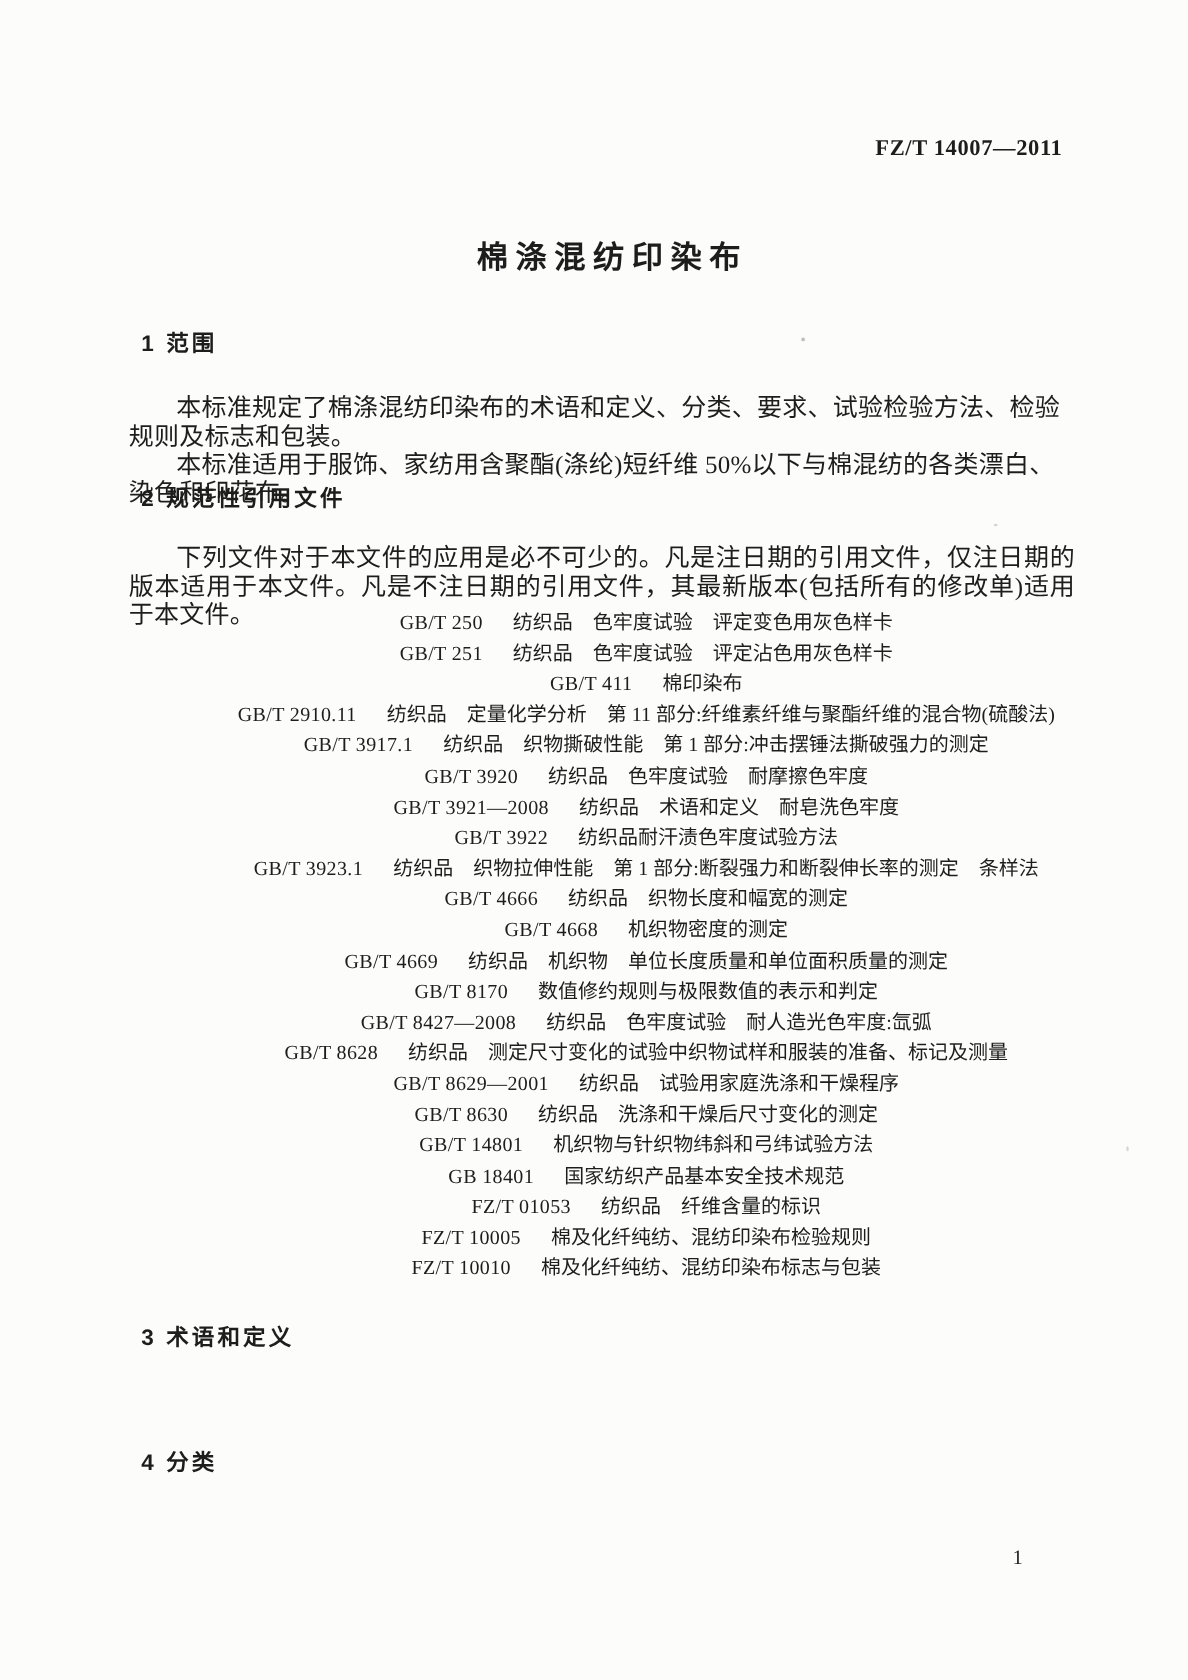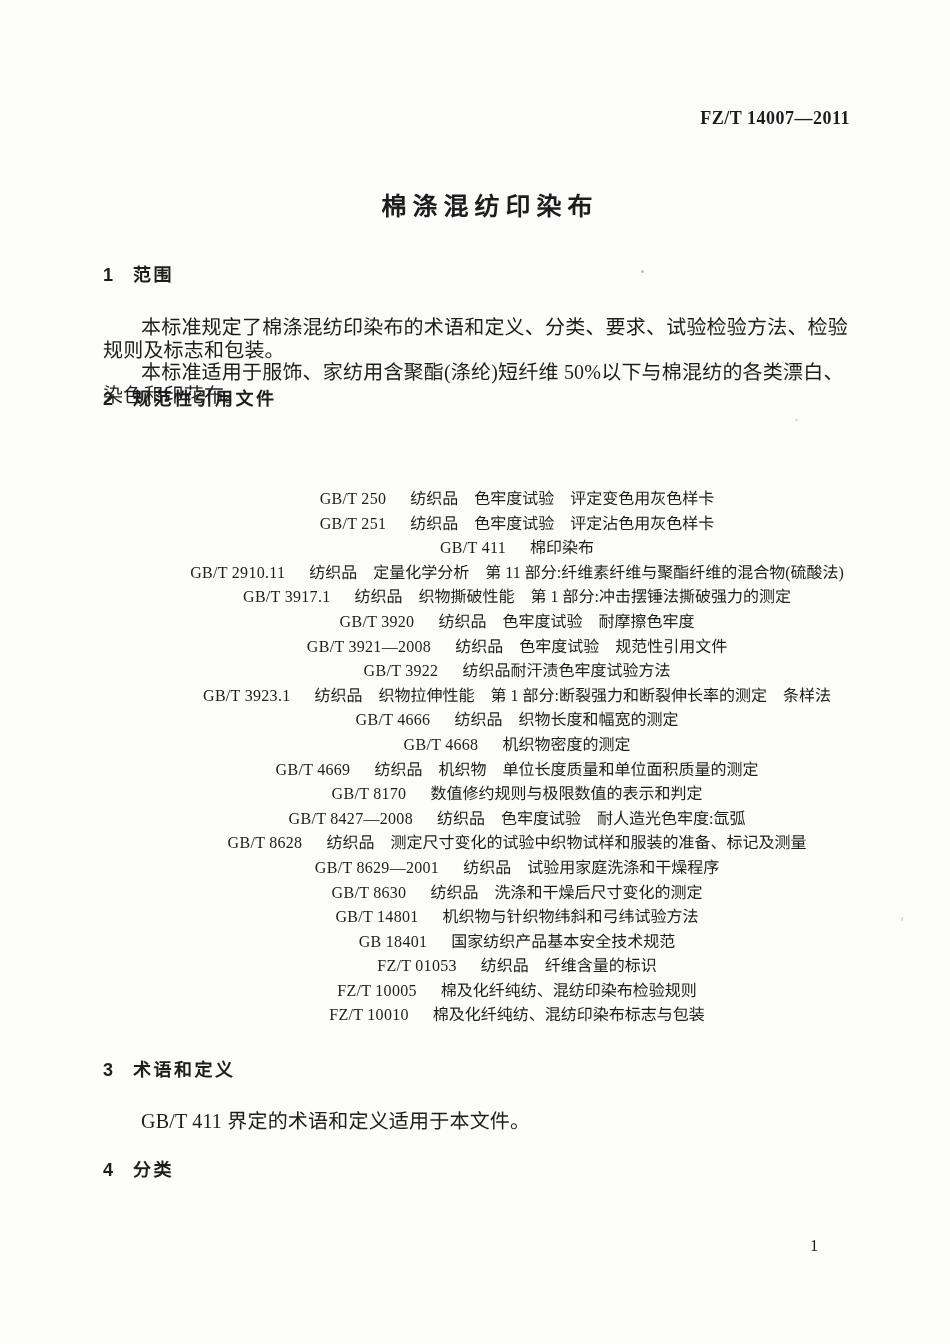--- a/index.html
+++ b/index.html
@@ -39,20 +39,21 @@
   }
   .sec-heading {
     position: absolute;
     left: 103px;
     font-family: "Liberation Sans", "DejaVu Sans", sans-serif;
     font-weight: 700;
     font-size: 18px;
     letter-spacing: 2.5px;
     line-height: 24px;
     white-space: nowrap;
+    text-align: center;
   }
   .sec-num {
     display: inline-block;
     min-width: 30px;
     letter-spacing: 0;
     font-family: "Liberation Sans", "DejaVu Sans", sans-serif;
   }
   .para-group {
     position: absolute;
     left: 103px;
@@ -115,20 +116,23 @@
     <span class="sec-num">1</span><span class="sec-title">范围</span>
   </div>
   <div class="para-group" style="top:316px">
     <p class="para">本标准规定了棉涤混纺印染布的术语和定义、分类、要求、试验检验方法、检验规则及标志和包装。</p>
     <p class="para">本标准适用于服饰、家纺用含聚酯(涤纶)短纤维 50%以下与棉混纺的各类漂白、染色和印花布。</p>
   </div>
 
   <div class="sec-heading" style="top:387px">
     <span class="sec-num">2</span><span class="sec-title">规范性引用文件</span>
   </div>
+  <div class="para-group" style="top:436px">
+    <p class="para justify">下列文件对于本文件的应用是必不可少的。凡是注日期的引用文件，仅注日期的版本适用于本文件。凡是不注日期的引用文件，其最新版本(包括所有的修改单)适用于本文件。</p>
+  </div>
 
   <ul class="refs">
       <li class="ref-item">
       <span class="ref-code">GB/T 250</span><span class="ref-title">纺织品　色牢度试验　评定变色用灰色样卡</span>
     </li>
       <li class="ref-item">
       <span class="ref-code">GB/T 251</span><span class="ref-title">纺织品　色牢度试验　评定沾色用灰色样卡</span>
     </li>
       <li class="ref-item">
       <span class="ref-code">GB/T 411</span><span class="ref-title">棉印染布</span>
@@ -136,21 +140,21 @@
       <li class="ref-item">
       <span class="ref-code">GB/T 2910.11</span><span class="ref-title">纺织品　定量化学分析　第 11 部分:纤维素纤维与聚酯纤维的混合物(硫酸法)</span>
     </li>
       <li class="ref-item">
       <span class="ref-code">GB/T 3917.1</span><span class="ref-title">纺织品　织物撕破性能　第 1 部分:冲击摆锤法撕破强力的测定</span>
     </li>
       <li class="ref-item">
       <span class="ref-code">GB/T 3920</span><span class="ref-title">纺织品　色牢度试验　耐摩擦色牢度</span>
     </li>
       <li class="ref-item">
-      <span class="ref-code">GB/T 3921—2008</span><span class="ref-title">纺织品　色牢度试验　规范性引用文件</span>
+      <span class="ref-code">GB/T 3921—2008</span><span class="ref-title">纺织品　术语和定义　耐皂洗色牢度</span>
     </li>
       <li class="ref-item">
       <span class="ref-code">GB/T 3922</span><span class="ref-title">纺织品耐汗渍色牢度试验方法</span>
     </li>
       <li class="ref-item">
       <span class="ref-code">GB/T 3923.1</span><span class="ref-title">纺织品　织物拉伸性能　第 1 部分:断裂强力和断裂伸长率的测定　条样法</span>
     </li>
       <li class="ref-item">
       <span class="ref-code">GB/T 4666</span><span class="ref-title">纺织品　织物长度和幅宽的测定</span>
     </li>
@@ -187,23 +191,20 @@
       <li class="ref-item">
       <span class="ref-code">FZ/T 10005</span><span class="ref-title">棉及化纤纯纺、混纺印染布检验规则</span>
     </li>
       <li class="ref-item">
       <span class="ref-code">FZ/T 10010</span><span class="ref-title">棉及化纤纯纺、混纺印染布标志与包装</span>
     </li>
     </ul>
 
   <div class="sec-heading" style="top:1058px">
     <span class="sec-num">3</span><span class="sec-title">术语和定义</span>
-  </div>
-  <div class="para-group" style="top:1110px">
-    <p class="para">GB/T 411 界定的术语和定义适用于本文件。</p>
   </div>
 
   <div class="sec-heading" style="top:1158px">
     <span class="sec-num">4</span><span class="sec-title">分类</span>
   </div>
 
   <div class="page-number">1</div>
 
   <div class="speck s1"></div>
   <div class="speck s2"></div>

